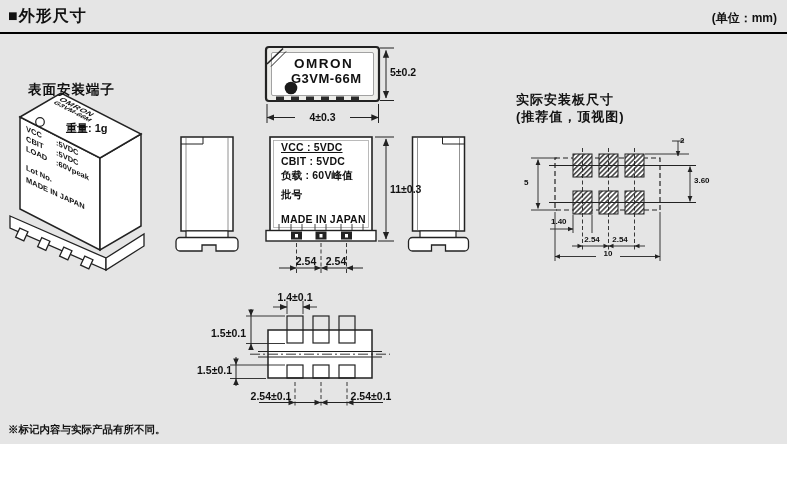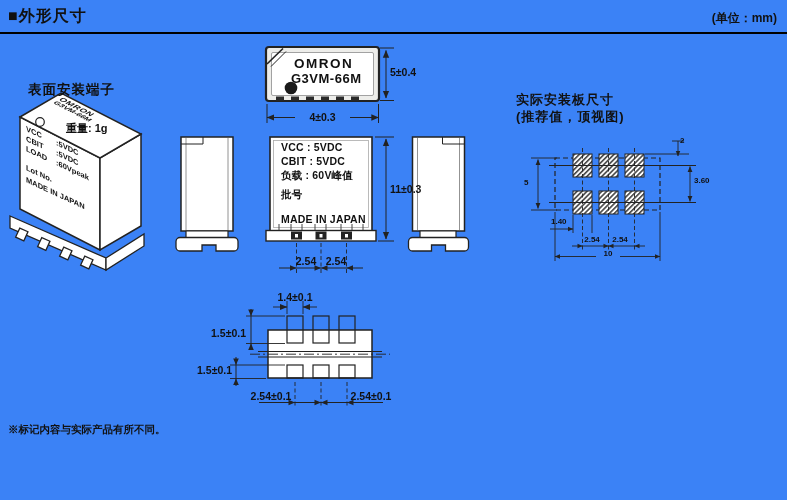--- a/index.html
+++ b/index.html
@@ -1,16 +1,16 @@
 <!DOCTYPE html>
 <html><head>
 <meta charset="utf-8">
 <style>
   html,body{margin:0;padding:0;background:#fff;}
-  .page{position:relative;width:787px;height:500px;background:#3b82f6;overflow:hidden;
+  .page{position:relative;width:787px;height:444px;background:#e5e5e5;overflow:hidden;
         font-family:"Liberation Sans",sans-serif;color:#111;}
   .hdr{position:absolute;left:0;top:0;width:787px;height:32px;border-bottom:2px solid #000;}
   .hdr-title{position:absolute;left:8px;top:6px;font-size:16px;font-weight:bold;letter-spacing:1px;}
   .hdr-units{position:absolute;right:10px;top:10px;font-size:12px;font-weight:bold;padding-left:43px;}
   .lbl-mount{position:absolute;left:28px;top:74px;font-size:13.5px;font-weight:bold;letter-spacing:1px;margin-top:7px;}
   .lbl-weight{position:absolute;left:66px;top:101px;font-size:11px;font-weight:bold;margin-top:20px;}
   .art{position:absolute;left:0;top:0;pointer-events:none;}
   .dim{position:absolute;font-size:10.5px;font-weight:bold;white-space:nowrap;}
   .dim.c{text-align:center;}
   .dim.r{text-align:right;}
@@ -237,24 +237,24 @@
     <div class="iso-row">
       <span>LOAD</span>
       <span>:60Vpeak</span>
     </div>
     <div class="iso-lot">Lot No.</div>
     <div class="iso-made">MADE IN JAPAN</div>
   </div>
 
   <div class="tv-brand">OMRON</div>
   <div class="tv-model">G3VM-66M</div>
-  <div class="dim" style="left:390px;top:66px;">5±0.4</div>
+  <div class="dim" style="left:390px;top:66px;">5±0.2</div>
   <div class="dim c" style="left:293px;top:111px;width:59px;">4±0.3</div>
 
-  <div class="fv-line" style="top:141px;">VCC : 5VDC</div>
+  <div class="fv-line" style="top:141px;text-decoration:underline;">VCC : 5VDC</div>
   <div class="fv-line" style="top:155px;">CBIT : 5VDC</div>
   <div class="fv-line" style="top:169px;">负载 : 60V峰值</div>
   <div class="fv-line" style="top:188px;text-align:right;">批号</div>
   <div class="fv-line" style="top:213px;">MADE IN JAPAN</div>
   <div class="dim" style="left:390px;top:183px;">11±0.3</div>
   <div class="dim c" style="left:293px;top:255px;width:26px;">2.54</div>
   <div class="dim c" style="left:323px;top:255px;width:26px;">2.54</div>
 
   <div class="dim c" style="left:272px;top:291px;width:46px;">1.4±0.1</div>
   <div class="dim r" style="left:202px;top:327px;width:44px;">1.5±0.1</div>

